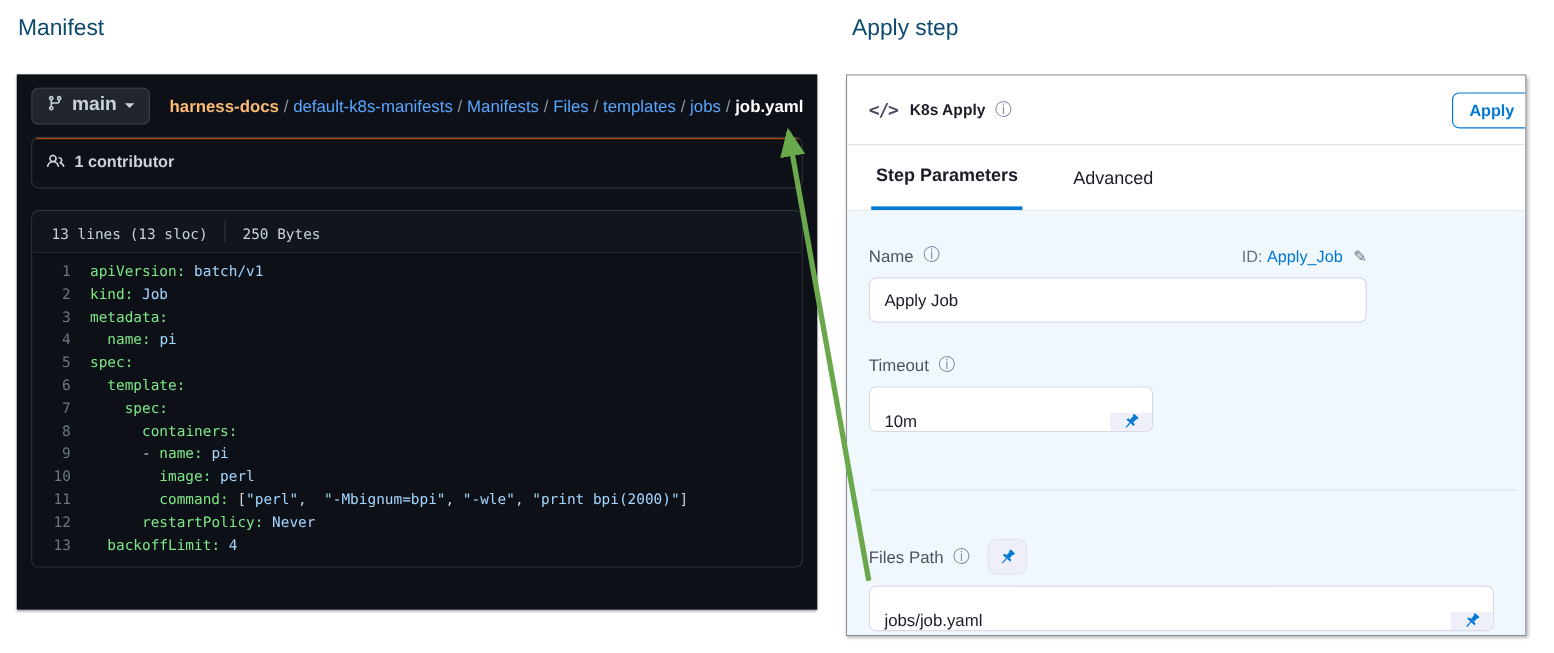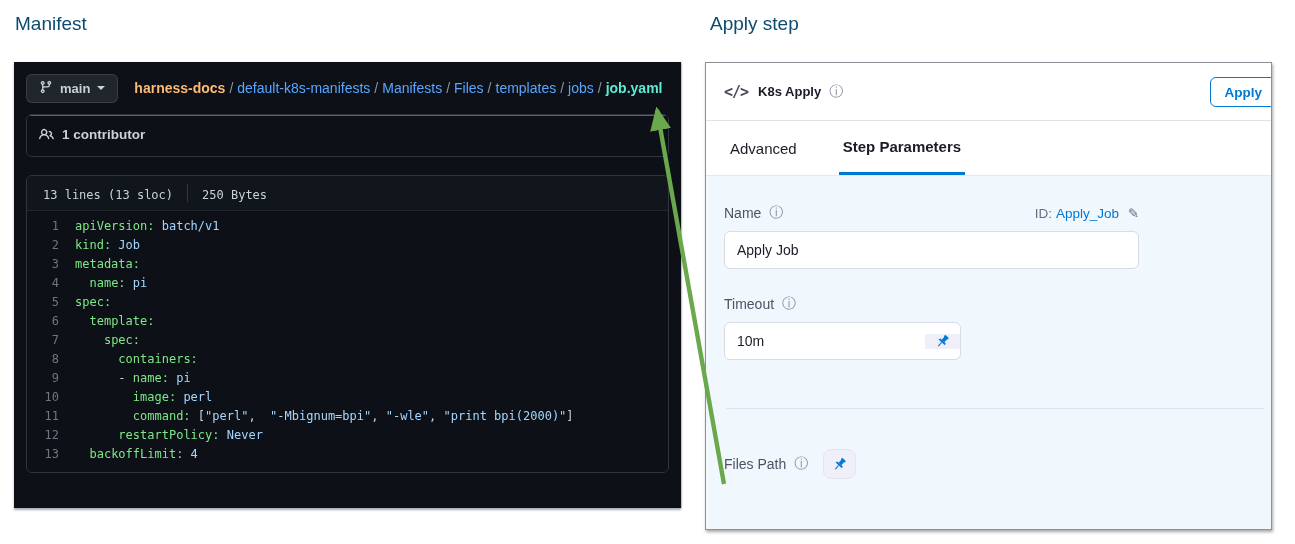--- a/index.html
+++ b/index.html
@@ -10,28 +10,28 @@
   #heading-left { left:15px; top:13px; }
   #heading-right { left:710px; top:13px; }
 
   
   .gh-panel { position:absolute; left:14px; top:62px; width:667px; height:446px;
     background:#0d1117; color:#c9d1d9; overflow:hidden;
     box-shadow:0 2px 2px rgba(110,118,129,0.6), 1px 0 1px rgba(110,118,129,0.3); }
   .gh-topbar { display:flex; align-items:center; gap:16px; padding:8px 12px 0 12px; height:44px; }
   .branch-btn { display:inline-flex; align-items:center; gap:7px; background:#21262d;
     border:1px solid rgba(240,246,252,0.12); border-radius:6px; padding:5px 12px;
-    color:#c9d1d9; font-size:13px; font-weight:600; cursor:pointer; }
+    color:#c9d1d9; font-size:16px; font-weight:600; cursor:pointer; }
   .branch-btn svg { flex:none; }
   .caret { width:0; height:0; border-left:4px solid transparent; border-right:4px solid transparent; border-top:4px solid #c9d1d9; }
   .breadcrumb { font-size:14px; color:#8b949e; white-space:nowrap; }
   .breadcrumb .sep { color:#8b949e; margin:0 4px; }
   .breadcrumb .bc-link { color:#58a6ff; cursor:pointer; }
   .breadcrumb .bc-repo { color:#fdba74; font-weight:700; cursor:pointer; }
-  .breadcrumb .bc-current { color:#5eead4; font-weight:700; }
+  .breadcrumb .bc-current { color:#ffffff; font-weight:700; }
 
   .commit-box { margin:8px 12px 0 12px; border:1px solid #30363d; border-radius:6px; overflow:hidden; }
   .commit-row { display:flex; align-items:center; gap:10px; background:#161b22; padding:8px 12px; }
   .avatar { width:26px; height:26px; border-radius:50%; overflow:hidden; flex:none; }
   .blur-name { width:192px; height:13px; border-radius:2px;
     background:repeating-linear-gradient(90deg,#99a0a9 0 16px,#5a626c 16px 26px,#b4bac2 26px 44px,#6b737d 44px 58px);
     filter:blur(2.5px); }
   .commit-msg { font-size:14px; color:#c9d1d9; }
   .more-badge { background:#3a424c; color:#c9d1d9; border-radius:4px; padding:0 7px; height:14px;
     line-height:7px; font-weight:700; font-size:13px; display:inline-flex; align-items:center; cursor:pointer; }
@@ -71,21 +71,21 @@
   .name-row { width:415px; justify-content:space-between; margin-bottom:9px; }
   .id-wrap { font-size:13.5px; color:#6b6d85; }
   .id-link { color:#0278d5; font-weight:500; cursor:pointer; }
   .pencil { color:#6b6d85; margin-left:5px; cursor:pointer; font-style:normal; }
 
   .text-input { height:38px; background:#fff; border:1px solid #d9dae5; border-radius:6px;
     padding:0 12px; font-size:14px; font-weight:500; color:#1c1c28; font-family:"Liberation Sans", sans-serif;
     outline:none; width:100%; }
   .name-input { width:415px; }
 
-  .input-group { display:flex; align-items:center; border:1px solid #d9dae5; border-radius:6px;
+  .input-group { display:flex; align-items:flex-end; border:1px solid #d9dae5; border-radius:6px;
     overflow:hidden; background:#fff; height:38px; }
   .input-group input { border:none; flex:1; padding:0 12px; font-size:14px; font-weight:500;
     color:#1c1c28; font-family:"Liberation Sans", sans-serif; outline:none; min-width:0; background:#fff; }
   .pin-suffix { width:35px; background:#efeffa; display:flex; align-items:center; justify-content:center;
     flex:none; cursor:pointer; }
   .timeout-group { width:237px; margin-top:9px; }
   .filepath-group { width:521px; margin-top:9px; }
 
   .timeout-label { margin-top:26px; }
   .hn-divider { border:none; border-top:1px solid #dde3ee; margin:48px 0 0 2px; width:538px; }
@@ -154,22 +154,22 @@
 
   <div class="hn-panel">
     <div class="hn-header">
       <span class="code-glyph">&lt;/&gt;</span>
       <span class="hn-title">K8s Apply</span>
       <span class="info-i">ⓘ</span>
       <button class="apply-btn">Apply</button>
     </div>
 
     <div class="hn-tabs">
+      <div class="tab active">Step Parameters</div>
       <div class="tab">Advanced</div>
-      <div class="tab active">Step Parameters</div>
     </div>
 
     <div class="hn-body">
       <div class="label-row name-row">
         <span class="label-row">
           <span class="field-label">Name</span>
           <span class="info-i">ⓘ</span>
         </span>
         <span class="id-wrap">
           <span>ID:</span>
@@ -208,20 +208,33 @@
           <svg width="15" height="15" viewBox="0 0 16 16">
               <g transform="rotate(42 8 8)" fill="#0278d5">
                 <rect x="5.2" y="0.8" width="5.6" height="2.2" rx="1"></rect>
                 <rect x="6.1" y="2.6" width="3.8" height="4.6"></rect>
                 <path d="M4.2 7.2 h7.6 l0.7 2 h-9 z"></path>
                 <rect x="7.45" y="9.2" width="1.1" height="5.6" rx="0.5"></rect>
               </g>
             </svg>
         </span>
       </div>
+      <div class="input-group filepath-group">
+        <input readonly="" value="jobs/job.yaml" style="">
+        <span class="pin-suffix">
+          <svg width="15" height="15" viewBox="0 0 16 16">
+              <g transform="rotate(42 8 8)" fill="#0278d5">
+                <rect x="5.2" y="0.8" width="5.6" height="2.2" rx="1"></rect>
+                <rect x="6.1" y="2.6" width="3.8" height="4.6"></rect>
+                <path d="M4.2 7.2 h7.6 l0.7 2 h-9 z"></path>
+                <rect x="7.45" y="9.2" width="1.1" height="5.6" rx="0.5"></rect>
+              </g>
+            </svg>
+        </span>
+      </div>
     </div>
   </div>
 
   <svg class="arrow-overlay">
     <defs>
       <marker id="ah" markerWidth="5.4" markerHeight="4.8" refX="4.6" refY="2.4" orient="auto">
         <path d="M0,0 L5.4,2.4 L0,4.8 Z" fill="#6aa84c"></path>
       </marker>
     </defs>
     <line x1="724" y1="484" x2="657" y2="110" stroke="#6aa84c" stroke-width="4.4" marker-end="url(#ah)"></line>

